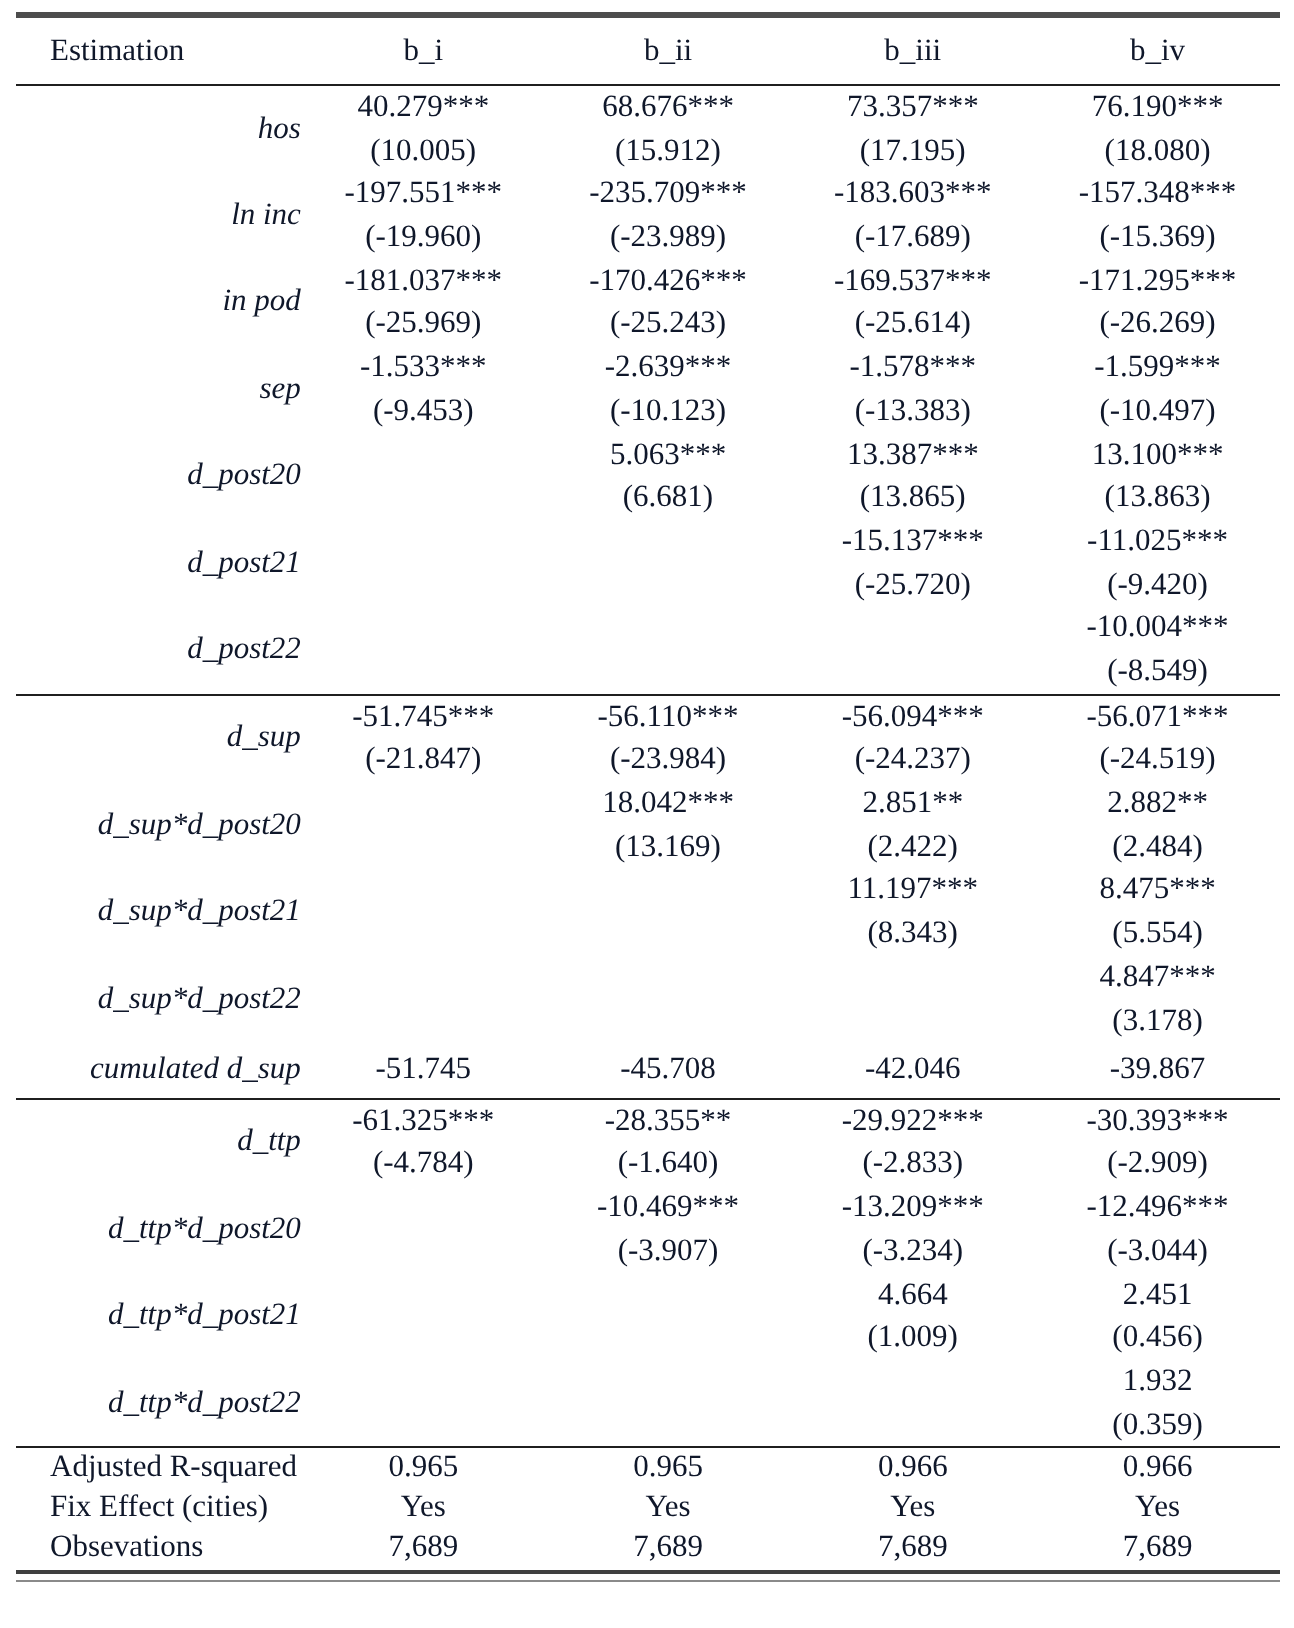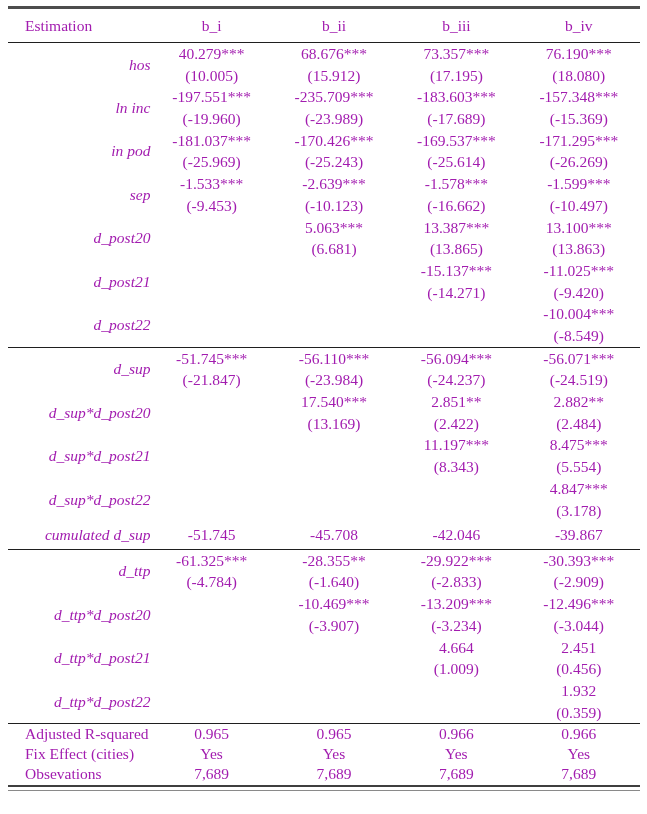--- a/index.html
+++ b/index.html
@@ -8,21 +8,21 @@
     background: #ffffff;
   }
   .page {
     width: 647px;
     height: 814px;
     box-sizing: border-box;
     padding: 6px 7px 0 8px;
     background: #ffffff;
     font-family: "Liberation Serif", "DejaVu Serif", serif;
     font-size: 15.5px;
-    color: #a21caf;
+    color: #0f172a;
     overflow: hidden;
   }
   .rule-top {
     height: 3px;
     background: #4d4d4d;
   }
   .rule-bottom {
     margin-top: 1px;
     height: 3px;
     border-top: 2px solid #3f3f3f;
@@ -146,21 +146,21 @@
           <td class="val">
             <div>-1.533***</div>
             <div>(-9.453)</div>
           </td>
           <td class="val">
             <div>-2.639***</div>
             <div>(-10.123)</div>
           </td>
           <td class="val">
             <div>-1.578***</div>
-            <div>(-16.662)</div>
+            <div>(-13.383)</div>
           </td>
           <td class="val">
             <div>-1.599***</div>
             <div>(-10.497)</div>
           </td>
         </tr>
         <tr class="var-row">
           <td class="label italic">d_post20</td>
           <td class="val">
             <div></div>
@@ -184,21 +184,21 @@
           <td class="val">
             <div></div>
             <div></div>
           </td>
           <td class="val">
             <div></div>
             <div></div>
           </td>
           <td class="val">
             <div>-15.137***</div>
-            <div>(-14.271)</div>
+            <div>(-25.720)</div>
           </td>
           <td class="val">
             <div>-11.025***</div>
             <div>(-9.420)</div>
           </td>
         </tr>
         <tr class="var-row section-end">
           <td class="label italic">d_post22</td>
           <td class="val">
             <div></div>
@@ -236,21 +236,21 @@
             <div>(-24.519)</div>
           </td>
         </tr>
         <tr class="var-row">
           <td class="label italic">d_sup*d_post20</td>
           <td class="val">
             <div></div>
             <div></div>
           </td>
           <td class="val">
-            <div>17.540***</div>
+            <div>18.042***</div>
             <div>(13.169)</div>
           </td>
           <td class="val">
             <div>2.851**</div>
             <div>(2.422)</div>
           </td>
           <td class="val">
             <div>2.882**</div>
             <div>(2.484)</div>
           </td>

